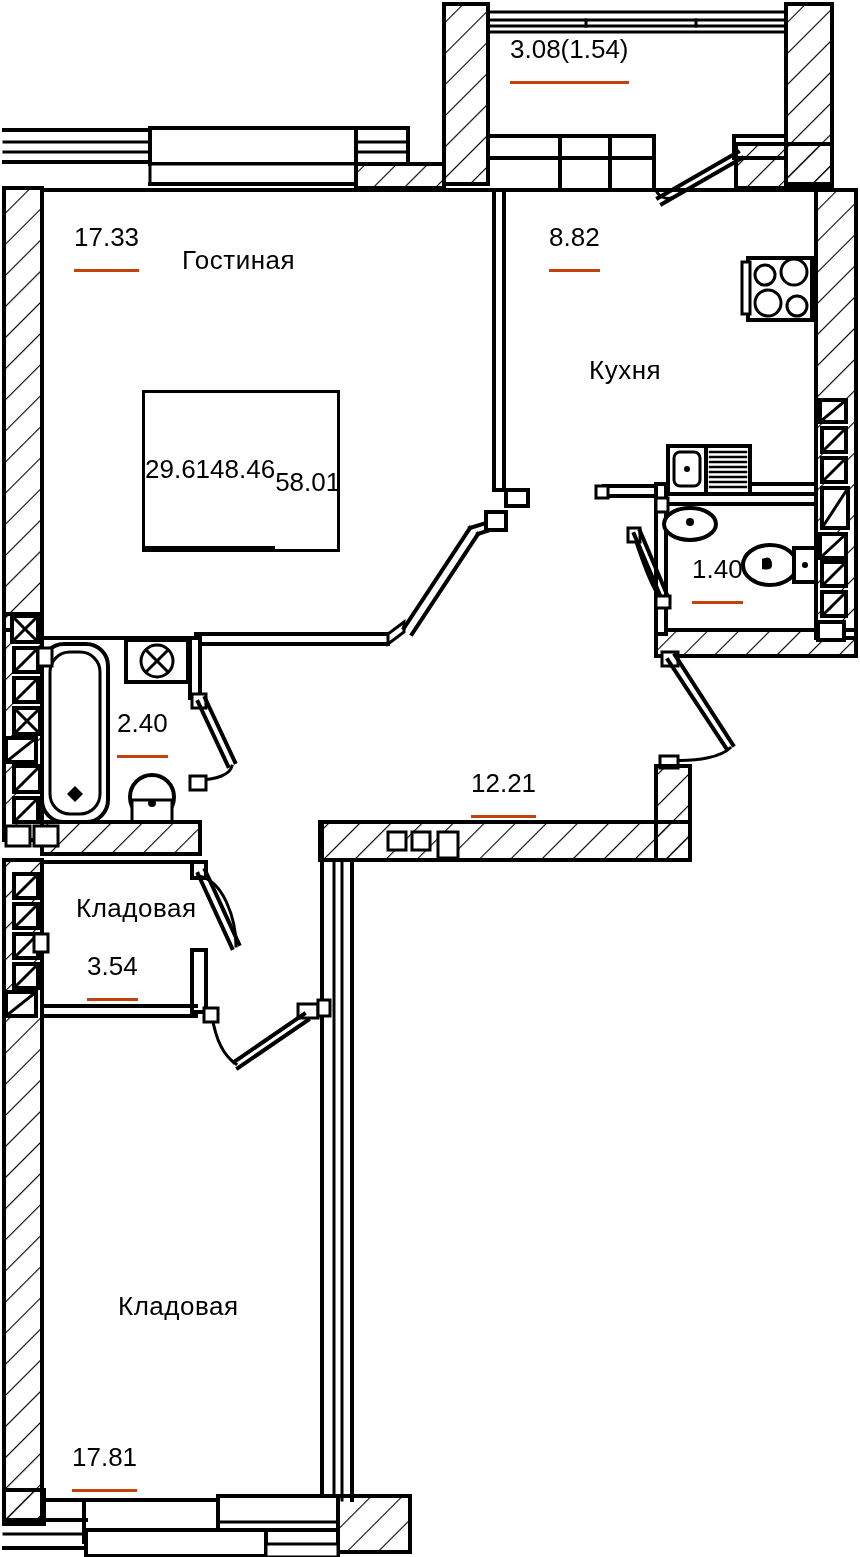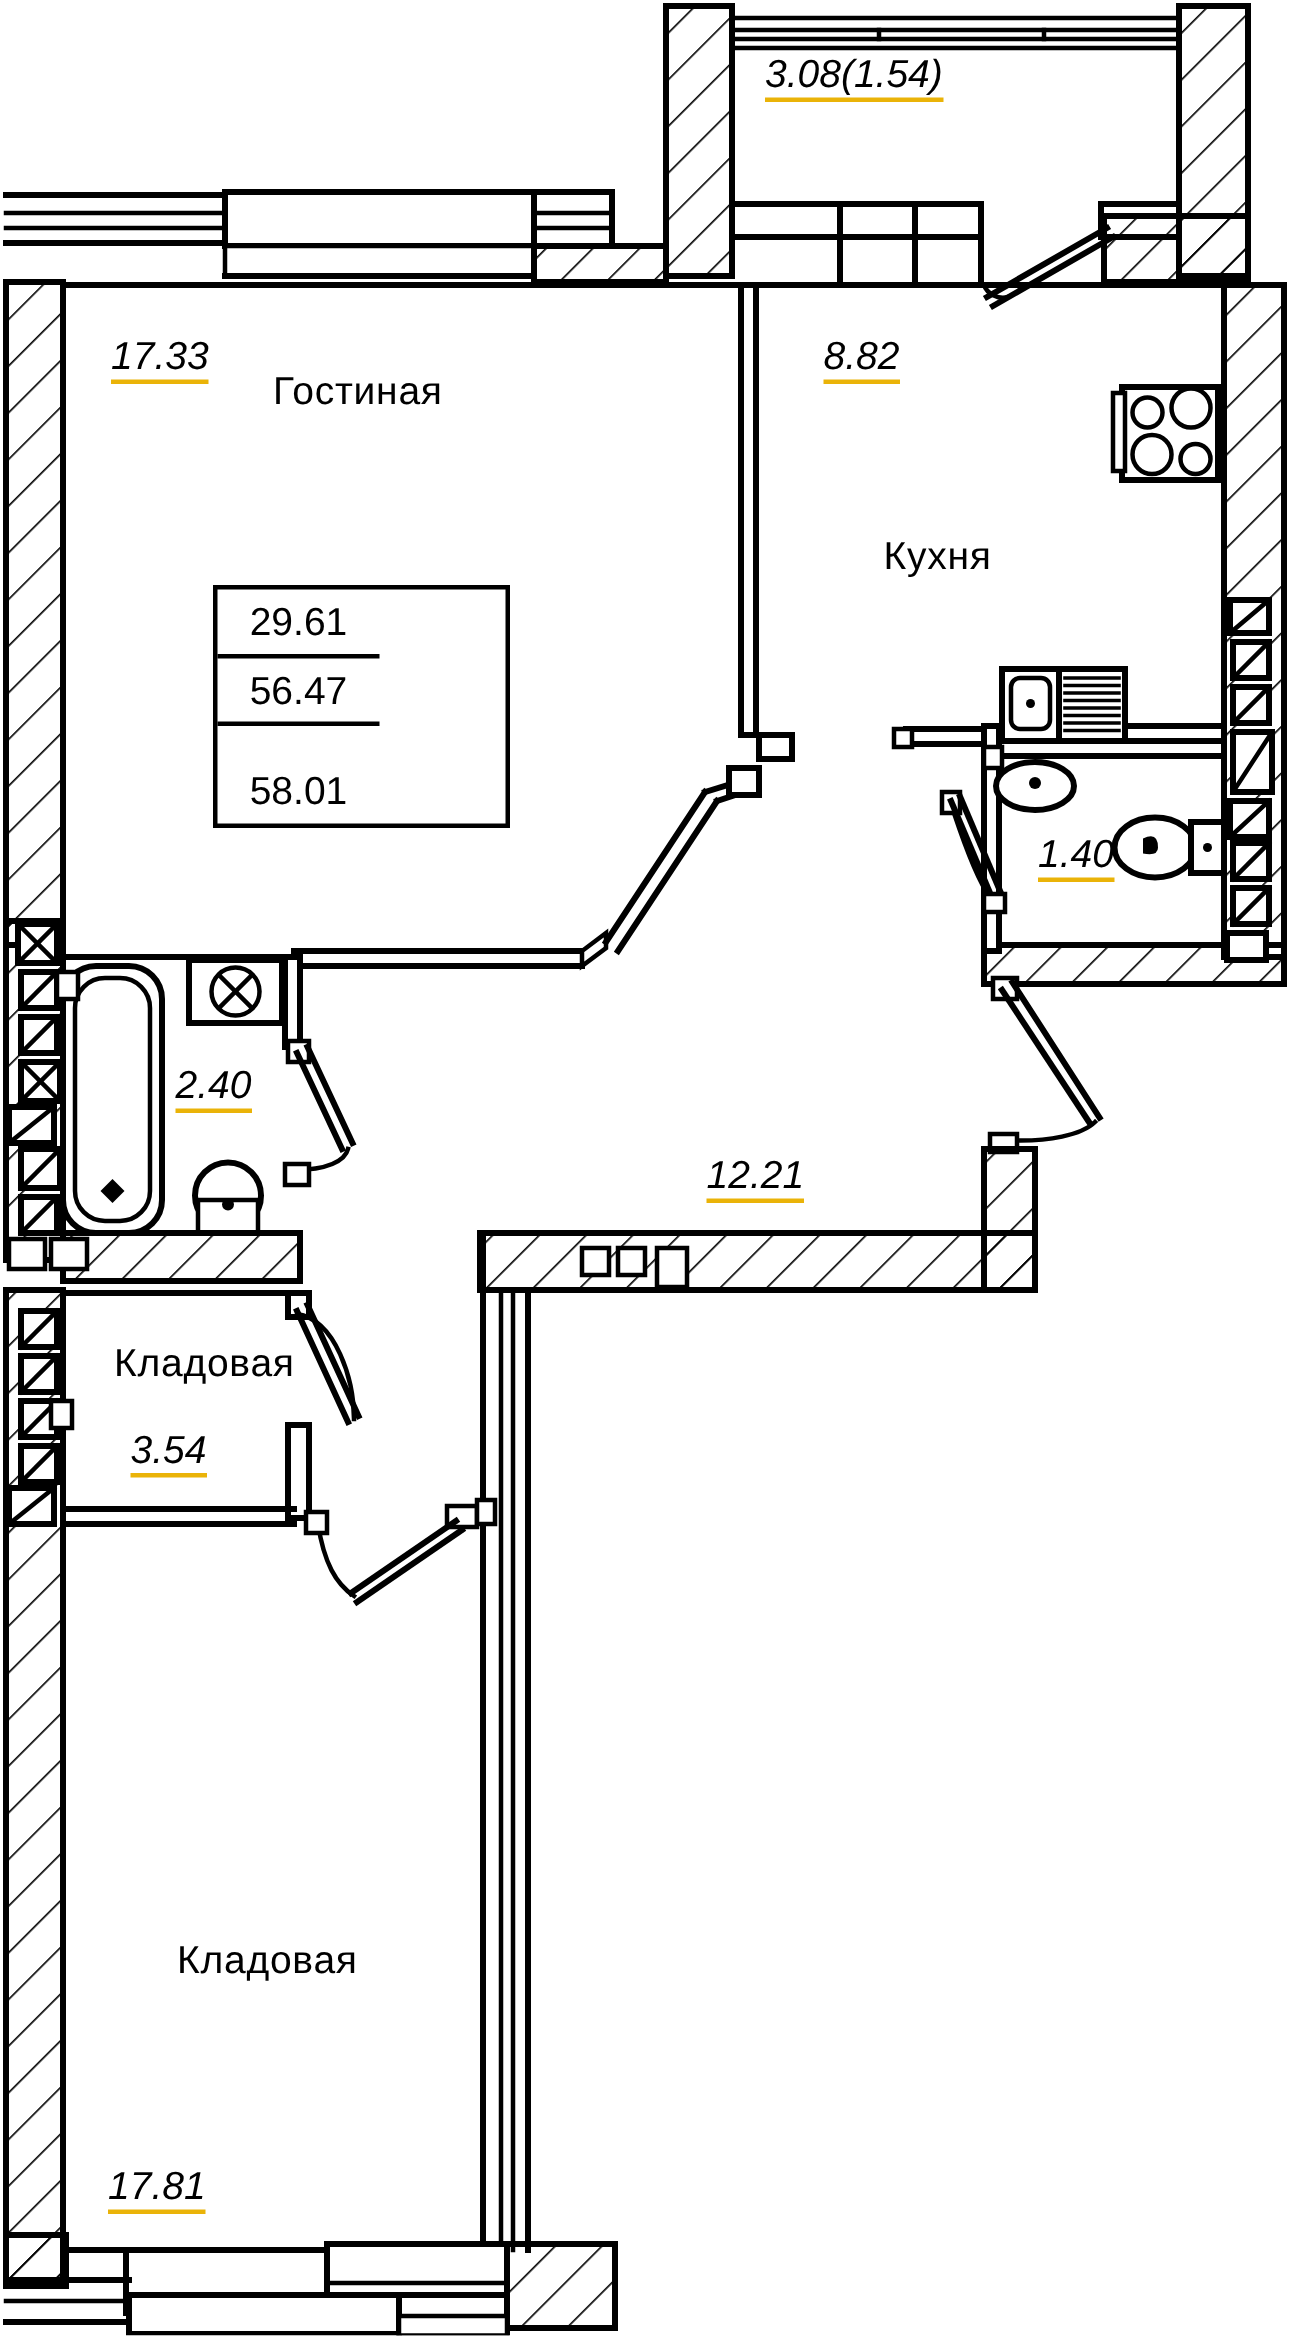--- a/index.html
+++ b/index.html
@@ -1,24 +1,24 @@
 <!DOCTYPE html>
 <html><head>
 <meta charset="utf-8">
 <style>
   html,body{margin:0;padding:0;background:#ffffff;}
   body{font-family:"Liberation Sans",sans-serif;}
   #stage{position:relative;width:860px;height:1557px;background:#fff;overflow:hidden;}
   #plan{position:absolute;left:0;top:0;width:860px;height:1557px;}
   .lbl{position:absolute;white-space:nowrap;color:#000;font-family:"Liberation Sans",sans-serif;}
   .room-name{font-size:26px;letter-spacing:.5px;}
-  .area-num{font-size:26px;border-bottom:3px solid #eab308;padding-bottom:2px;line-height:1.05;font-style:italic;}
+  .area-num{font-size:26px;border-bottom:3px solid #c2410c;padding-bottom:18px;line-height:1.05;}
   .tbl{position:absolute;border:3px solid #000;display:flex;}
   .tbl .c-left{width:92px;display:flex;align-items:center;justify-content:center;font-size:26px;border-right:3px solid #000;}
-  .tbl .c-right{width:108px;display:flex;flex-direction:column;}
+  .tbl .c-right{width:108px;display:flex;flex-direction:row;}
   .tbl .c-right div{flex:1;display:flex;align-items:center;justify-content:center;font-size:26px;border-bottom:3px solid #000;}
   .tbl .c-right div:last-child{border-bottom:none;margin-top:22px;}
 </style>
 </head>
 <body>
 
 <div id="stage">
 
   <svg id="plan" viewBox="0 0 860 1557">
     <defs>
@@ -338,18 +338,18 @@
   <div class="lbl area-num" style="left:87px;top:953px;">3.54</div>
 
   <div class="lbl area-num" style="left:471px;top:770px;">12.21</div>
 
   <div class="lbl room-name" style="left:118px;top:1291px;">Кладовая</div>
   <div class="lbl area-num" style="left:72px;top:1444px;">17.81</div>
 
   <div class="tbl" style="left:142px;top:390px;width:192px;height:156px;">
     <div class="c-right">
       <div>29.61</div>
-      <div>56.47</div>
+      <div>48.46</div>
       <div>58.01</div>
     </div>
   </div>
 
 </div>
 
 </body></html>

